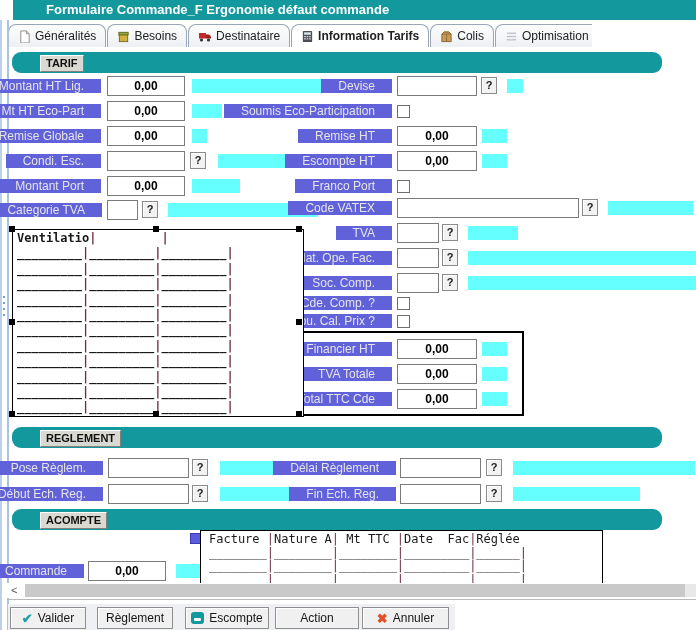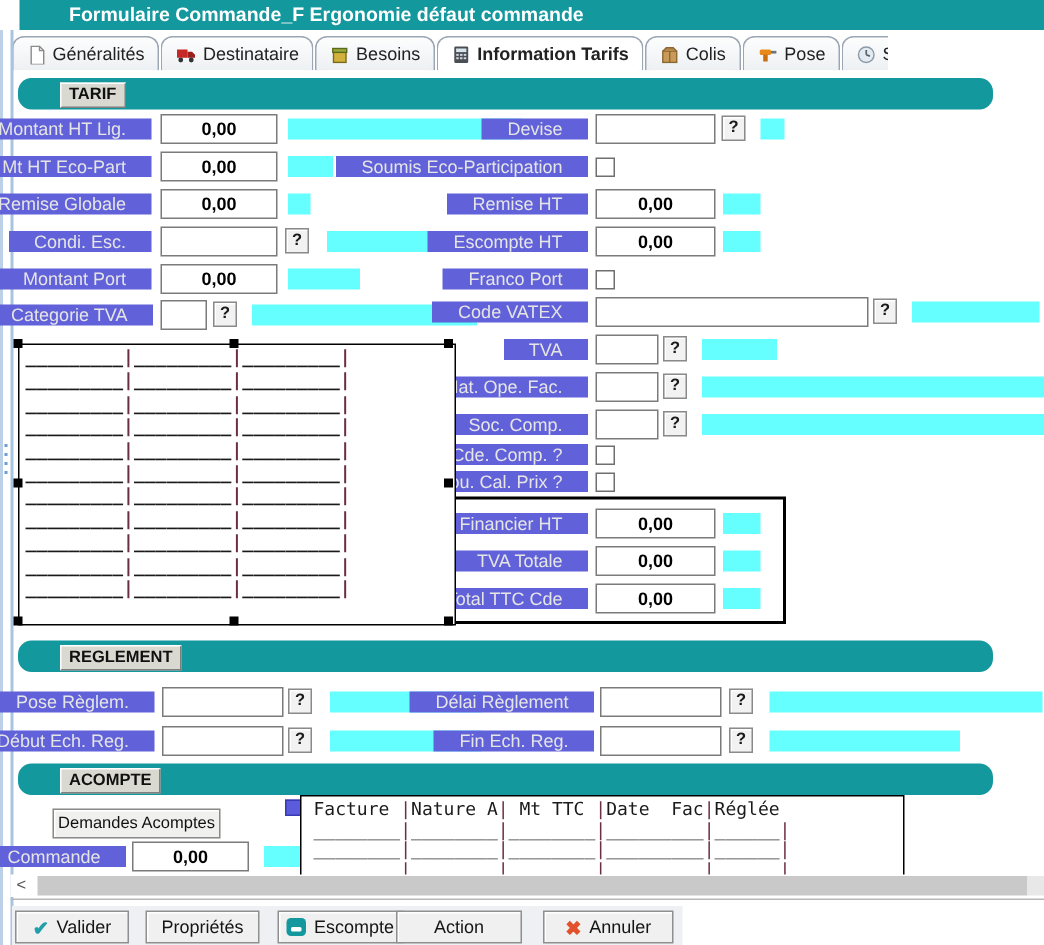--- a/index.html
+++ b/index.html
@@ -75,34 +75,34 @@
 
   <div class="tabstrip">
     <div class="tab">
       <svg width="13" height="13" viewBox="0 0 14 14">
           <path d="M3 1h6l3 3v10H3z" fill="#fff" stroke="#8a8a8a"></path>
           <path d="M9 1v3h3" fill="none" stroke="#8a8a8a"></path>
         </svg>
       <span>Généralités</span>
     </div>
     <div class="tab">
+      <svg width="13" height="13" viewBox="0 0 14 14">
+          <rect x="2.5" y="5" width="9" height="7.5" fill="#d2b13c" stroke="#7a6a1a"></rect>
+          <rect x="2" y="2.5" width="10" height="2.8" fill="#9aa83a" stroke="#5c6a1c"></rect>
+        </svg>
+      <span>Besoins</span>
+    </div>
+    <div class="tab">
       <svg width="14" height="13" viewBox="0 0 14 13">
           <rect x="1" y="3" width="7" height="5.5" fill="#c62828"></rect>
           <path d="M8 4.5h3l2 2v2H8z" fill="#9e1c1c"></path>
           <circle cx="3.5" cy="10" r="1.6" fill="#333"></circle>
           <circle cx="10.5" cy="10" r="1.6" fill="#333"></circle>
         </svg>
       <span>Destinataire</span>
-    </div>
-    <div class="tab">
-      <svg width="13" height="13" viewBox="0 0 14 14">
-          <rect x="2.5" y="5" width="9" height="7.5" fill="#d2b13c" stroke="#7a6a1a"></rect>
-          <rect x="2" y="2.5" width="10" height="2.8" fill="#9aa83a" stroke="#5c6a1c"></rect>
-        </svg>
-      <span>Besoins</span>
     </div>
     <div class="tab active">
       <svg width="13" height="13" viewBox="0 0 14 14">
           <rect x="2" y="1" width="10" height="12" rx="1" fill="#4a4f55"></rect>
           <rect x="3.3" y="2.5" width="7.4" height="2.6" fill="#d8e4ec"></rect>
           <g fill="#cfd6dc">
             <rect x="3.4" y="6.4" width="1.8" height="1.4"></rect>
             <rect x="6.1" y="6.4" width="1.8" height="1.4"></rect>
             <rect x="8.8" y="6.4" width="1.8" height="1.4"></rect>
             <rect x="3.4" y="8.8" width="1.8" height="1.4"></rect>
@@ -114,20 +114,35 @@
     </div>
     <div class="tab">
       <svg width="13" height="13" viewBox="0 0 14 14">
           <rect x="2" y="4.5" width="10" height="8" fill="#c99a58" stroke="#8a6830"></rect>
           <path d="M2 4.5L4.5 2h5L12 4.5" fill="#b8884a" stroke="#8a6830"></path>
           <line x1="7" y1="4.5" x2="7" y2="12.5" stroke="#8a6830"></line>
         </svg>
       <span>Colis</span>
     </div>
     <div class="tab">
+      <svg width="13" height="13" viewBox="0 0 14 14">
+          <g stroke="#b8bcc2" stroke-width="1.4">
+            <line x1="2" y1="3.5" x2="12" y2="3.5"></line>
+            <line x1="2" y1="7" x2="12" y2="7"></line>
+            <line x1="2" y1="10.5" x2="12" y2="10.5"></line>
+          </g>
+          <g fill="#d6dade">
+            <rect x="3" y="2.6" width="2" height="2"></rect>
+            <rect x="8" y="6.1" width="2" height="2"></rect>
+            <rect x="5" y="9.6" width="2" height="2"></rect>
+          </g>
+        </svg>
+      <span>Optimisation</span>
+    </div>
+    <div class="tab">
       <svg width="14" height="13" viewBox="0 0 14 13">
           <rect x="1.5" y="3" width="7.5" height="3.6" rx="1" fill="#e8891c"></rect>
           <rect x="3.8" y="6.4" width="3" height="4.6" fill="#c96f10"></rect>
           <rect x="9" y="3.9" width="3.6" height="1.8" fill="#6f7377"></rect>
         </svg>
       <span>Pose</span>
     </div>
     <div class="tab">
       <svg width="13" height="13" viewBox="0 0 14 14">
           <circle cx="7" cy="7" r="5.6" fill="#e3ebf1" stroke="#8a9aa8"></circle>
@@ -219,20 +234,21 @@
   <div class="inp" style="left:397px;top:339px;width:78px;">0,00</div>
   <div class="cyan" style="left:482px;top:342px;width:25px;"></div>
   <div class="lbl" style="right:304px;top:367px;">TVA Totale</div>
   <div class="inp" style="left:397px;top:364px;width:78px;">0,00</div>
   <div class="cyan" style="left:482px;top:367px;width:25px;"></div>
   <div class="lbl" style="right:304px;top:392px;">Total TTC Cde</div>
   <div class="inp" style="left:397px;top:389px;width:78px;">0,00</div>
   <div class="cyan" style="left:482px;top:392px;width:25px;"></div>
 
   <div class="dtable" style="left:12px;top:229px;width:286px;height:185px;line-height:15.4px;padding:1px 0 0 4px;font-weight:600;">
+      <div class="tline">Ventilatio<span class="pipe">|</span>         <span class="pipe">|</span></div>
       <div class="tline">_________<span class="pipe">|</span>_________<span class="pipe">|</span>_________<span class="pipe">|</span></div>
       <div class="tline">_________<span class="pipe">|</span>_________<span class="pipe">|</span>_________<span class="pipe">|</span></div>
       <div class="tline">_________<span class="pipe">|</span>_________<span class="pipe">|</span>_________<span class="pipe">|</span></div>
       <div class="tline">_________<span class="pipe">|</span>_________<span class="pipe">|</span>_________<span class="pipe">|</span></div>
       <div class="tline">_________<span class="pipe">|</span>_________<span class="pipe">|</span>_________<span class="pipe">|</span></div>
       <div class="tline">_________<span class="pipe">|</span>_________<span class="pipe">|</span>_________<span class="pipe">|</span></div>
       <div class="tline">_________<span class="pipe">|</span>_________<span class="pipe">|</span>_________<span class="pipe">|</span></div>
       <div class="tline">_________<span class="pipe">|</span>_________<span class="pipe">|</span>_________<span class="pipe">|</span></div>
       <div class="tline">_________<span class="pipe">|</span>_________<span class="pipe">|</span>_________<span class="pipe">|</span></div>
       <div class="tline">_________<span class="pipe">|</span>_________<span class="pipe">|</span>_________<span class="pipe">|</span></div>
@@ -264,21 +280,20 @@
   <div class="qbtn" style="left:192px;top:485px;">?</div>
   <div class="cyan" style="left:220px;top:487px;width:101px;"></div>
   <div class="lbl" style="right:300px;top:487px;">Fin Ech. Reg.</div>
   <div class="inp" style="left:400px;top:484px;width:79px;"></div>
   <div class="qbtn" style="left:486px;top:485px;">?</div>
   <div class="cyan" style="left:513px;top:487px;width:127px;"></div>
 
   <div class="band" style="top:509px;"></div>
   <div class="band-label" style="left:40px;top:512px;">ACOMPTE</div>
 
-  <div class="pushbtn" style="left:35px;top:539px;width:110px;height:18px;line-height:18px;">Demandes Acomptes</div>
 
   <div class="lbl" style="right:612px;top:564px;">Commande</div>
   <div class="inp" style="left:88px;top:561px;width:76px;">0,00</div>
   <div class="cyan" style="left:176px;top:564px;width:24px;"></div>
 
   <div class="bluehandle"></div>
   <div class="dtable" style="left:200px;top:530px;width:393px;height:54px;line-height:13.5px;padding:2px 0 0 8px;">
       <div class="tline">Facture <span class="pipe">|</span>Nature A<span class="pipe">|</span> Mt TTC <span class="pipe">|</span>Date  Fac<span class="pipe">|</span>Réglée</div>
       <div class="tline">________<span class="pipe">|</span>________<span class="pipe">|</span>________<span class="pipe">|</span>_________<span class="pipe">|</span>______<span class="pipe">|</span></div>
       <div class="tline">________<span class="pipe">|</span>________<span class="pipe">|</span>________<span class="pipe">|</span>_________<span class="pipe">|</span>______<span class="pipe">|</span></div>
@@ -291,27 +306,27 @@
     <div class="track2"></div>
   </div>
   <div class="bottomline"></div>
 
   <div class="footer"></div>
   <div class="fbtn" style="left:10px;width:74px;">
     <span class="checkglyph">✔</span>
     <span>Valider</span>
   </div>
   <div class="fbtn" style="left:97px;width:74px;">
-    <span>Propriétés</span>
+    <span>Règlement</span>
   </div>
   <div class="fbtn" style="left:185px;width:82px;">
     <span class="rectglyph"></span>
     <span>Escompte</span>
   </div>
-  <div class="fbtn" style="left:264px;width:82px;">
+  <div class="fbtn" style="left:275px;width:82px;">
     <span>Action</span>
   </div>
   <div class="fbtn" style="left:362px;width:85px;">
     <span class="xglyph">✖</span>
     <span>Annuler</span>
   </div>
 
 </div>
 
 </body></html>

